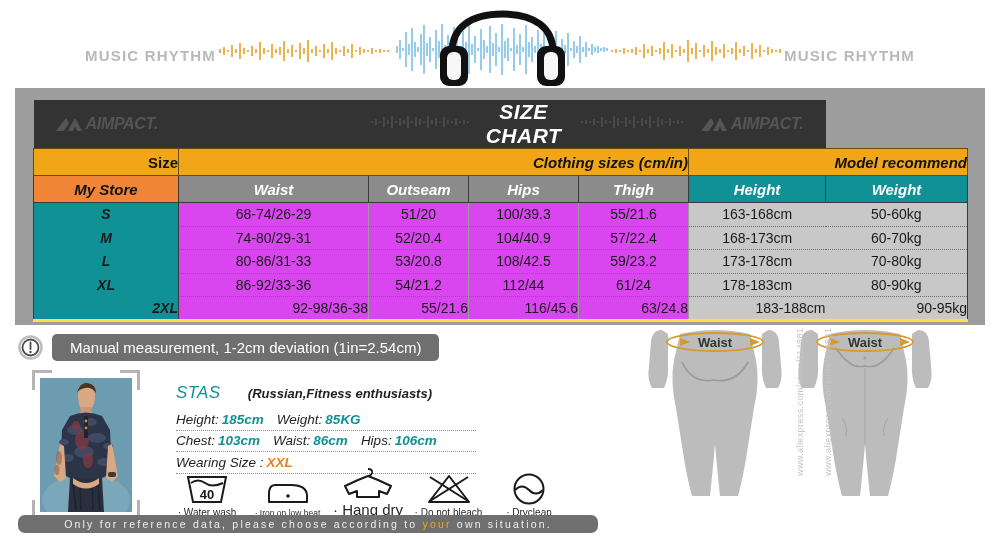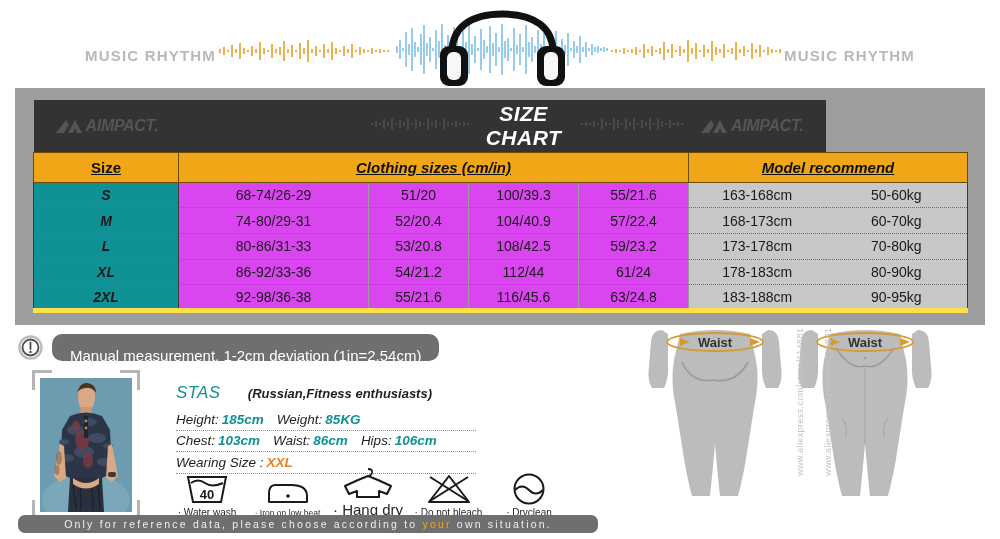--- a/index.html
+++ b/index.html
@@ -50,22 +50,22 @@
   }
   .brand-left{ padding-left:22px; }
   .brand-right{ padding-right:22px; justify-content:flex-end; }
   .brand-mark{ width:26px; height:15px; flex:none; }
   .mini-wave{ height:14px; width:110px; opacity:.85; }
   .mw-cell{ text-align:center; }
 
   
   .row-group td{
     height:27px; background:#F0A616; border:1px solid #6b4a06;
-    text-align:center; color:#111; font-size:15px; font-weight:bold;
-    font-style:italic; vertical-align:middle;text-decoration:underline;
+    text-align:right; color:#111; font-size:15px; font-weight:bold;
+    font-style:italic; vertical-align:middle;
   }
   .row-group td.grp-size{ font-style:normal; }
 
   
   .row-head td{
     height:27px; text-align:center; vertical-align:middle;
     font-size:15px; font-style:italic; font-weight:bold;
     border:1px solid #3a3a3a;
   }
   .hd-mystore{ background:#F08538; color:#111; }
@@ -79,28 +79,28 @@
   }
   .cell-size{
     background:#0F9196; color:#D9E533; font-weight:bold; font-style:italic;
     font-size:15px; border-left:1px solid #3a3a3a; border-right:1px solid #3a3a3a;
   }
   .cell-val{ background:#d946ef; border-left:1px solid #9a9a9a; border-right:1px solid #9a9a9a; }
   .cell-model{ background:#c8c8c8; border-left:1px solid #3a3a3a; }
   .cell-model-last{ background:#c8c8c8; border-right:1px solid #3a3a3a; }
   .row-data:not(:last-child) td{ border-bottom:1px dotted #6d6d6d; }
   .row-data:first-child td{ border-top:1px solid #3a3a3a; }
-  .row-data:last-child td{ border-bottom:5px solid #fde047; }
+  .row-data:last-child td{ border-bottom:3px solid #fde047;text-align:right; }
 
   
   #warn-icon{ position:absolute; left:18px; top:335px; width:25px; height:25px; }
   #note-pill{
     position:absolute; left:52px; top:334px; height:27px; line-height:27px;
-    padding:8px 18px; background:#6f6f6f; color:#ffffff; font-size:15px;
-    border-radius:10px; white-space:nowrap;
+    padding:0 18px; background:#6f6f6f; color:#ffffff; font-size:15px;
+    border-radius:5px; white-space:nowrap;
   }
 
   
   #model-photo-wrap{ position:absolute; left:40px; top:378px; width:92px; height:134px; }
   #model-photo{ width:92px; height:134px; display:block; }
   .bracket{ position:absolute; width:20px; height:20px; border:3px solid #b5b5b5; }
   #bk-tl{ left:-8px; top:-8px; border-right:none; border-bottom:none; }
   #bk-tr{ right:-8px; top:-8px; border-left:none; border-bottom:none; }
   #bk-bl{ left:-8px; bottom:-8px; border-right:none; border-top:none; }
   #bk-br{ right:-8px; bottom:-8px; border-left:none; border-top:none; }
@@ -440,20 +440,29 @@
           </div>
         </td>
       </tr>
 
       <tr class="row-group">
         <td class="grp-size">Size</td>
         <td colspan="4">Clothing sizes  (cm/in)</td>
         <td colspan="2">Model recommend</td>
       </tr>
 
+      <tr class="row-head">
+        <td class="hd-mystore">My Store</td>
+        <td class="hd-gray">Waist</td>
+        <td class="hd-gray">Outseam</td>
+        <td class="hd-gray">Hips</td>
+        <td class="hd-gray">Thigh</td>
+        <td class="hd-teal">Height</td>
+        <td class="hd-teal">Weight</td>
+      </tr>
 
       <tr class="row-data">
         <td class="cell-size">S</td>
         <td class="cell-val">68-74/26-29</td>
         <td class="cell-val">51/20</td>
         <td class="cell-val">100/39.3</td>
         <td class="cell-val">55/21.6</td>
         <td class="cell-model">163-168cm</td>
         <td class="cell-model-last">50-60kg</td>
       </tr>

